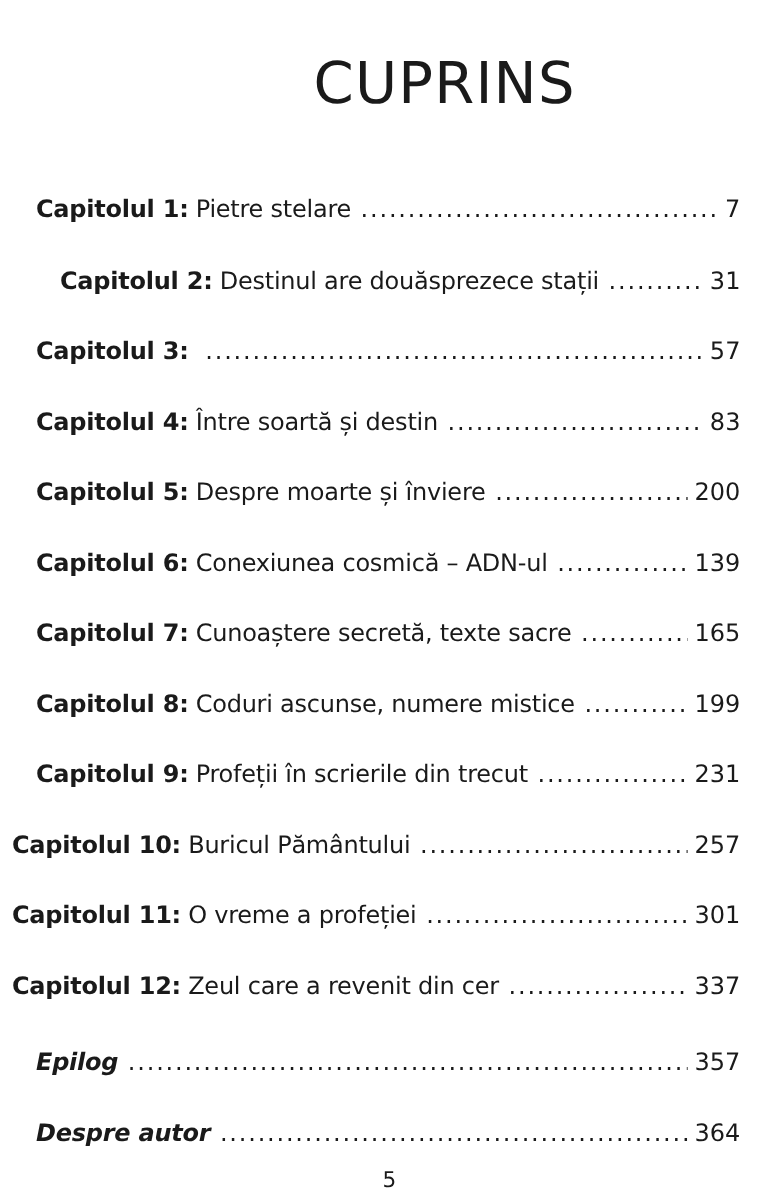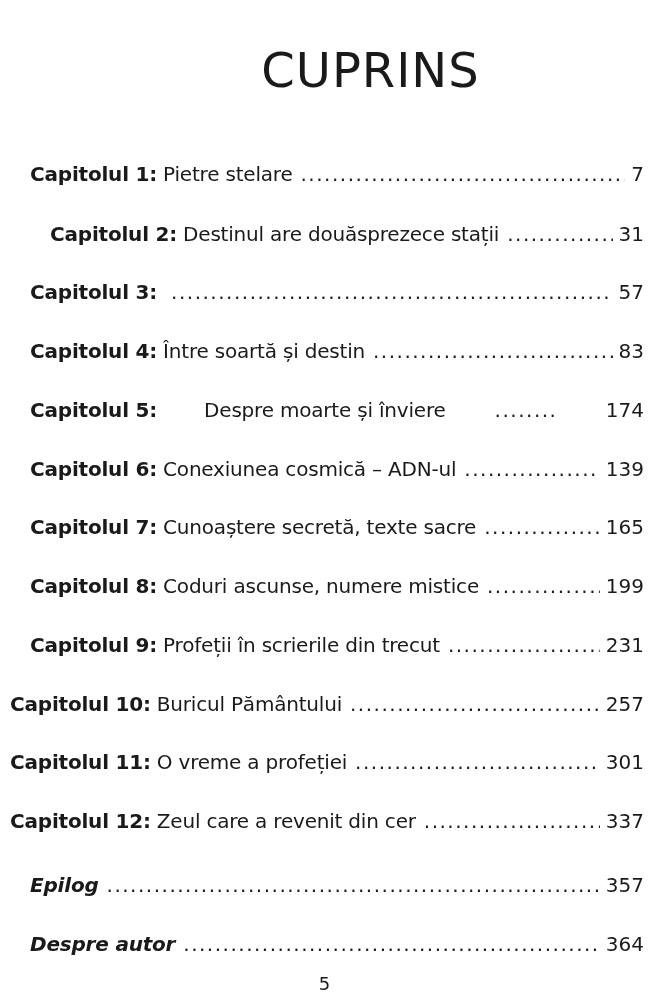--- a/index.html
+++ b/index.html
@@ -30,21 +30,21 @@
     }
     .toc {
       position: absolute;
       left: 0;
       top: 0;
       width: 649px;
       height: 1000px;
     }
     .entry {
       position: absolute;
-      right: 5px;
+      right: 32px;
       display: flex;
       align-items: flex-end;
       font-size: 20px;
       line-height: 28px;
       white-space: nowrap;
     }
     .entry .label {
       font-weight: 600;
       letter-spacing: -0.2px;
       margin-right: 6px;
@@ -109,25 +109,25 @@
     <span class="page">57</span>
   </div>
 
   <div class="entry" style="top:337px; left:30px;">
     <span class="label">Capitolul 4:</span>
     <span class="text">Între soartă și destin</span>
     <span class="dots"></span>
     <span class="page">83</span>
   </div>
 
-  <div class="entry" style="top:396px; left:30px;gap:41px;">
+  <div class="entry" style="top:396px; left:30px;">
     <span class="label">Capitolul 5:</span>
     <span class="text">Despre moarte și înviere</span>
     <span class="dots"></span>
-    <span class="page">174</span>
+    <span class="page">200</span>
   </div>
 
   <div class="entry" style="top:455px; left:30px;">
     <span class="label">Capitolul 6:</span>
     <span class="text">Conexiunea cosmică – ADN-ul</span>
     <span class="dots"></span>
     <span class="page">139</span>
   </div>
 
   <div class="entry" style="top:513px; left:30px;">

